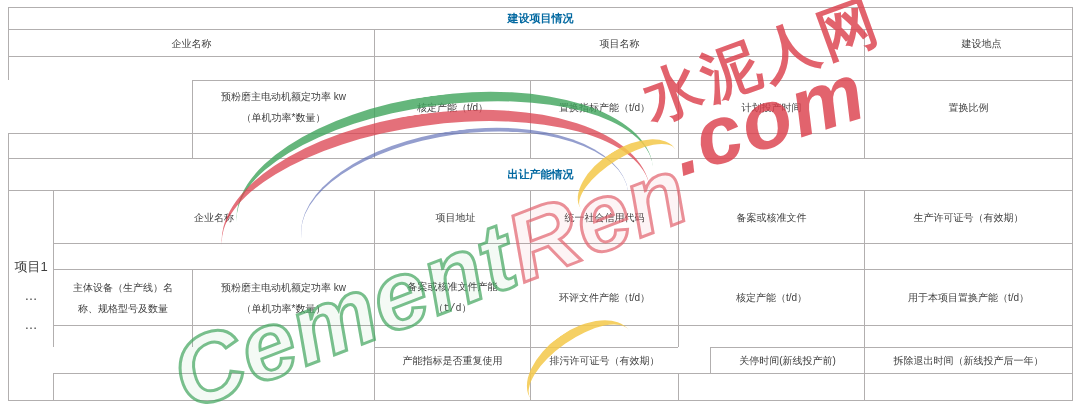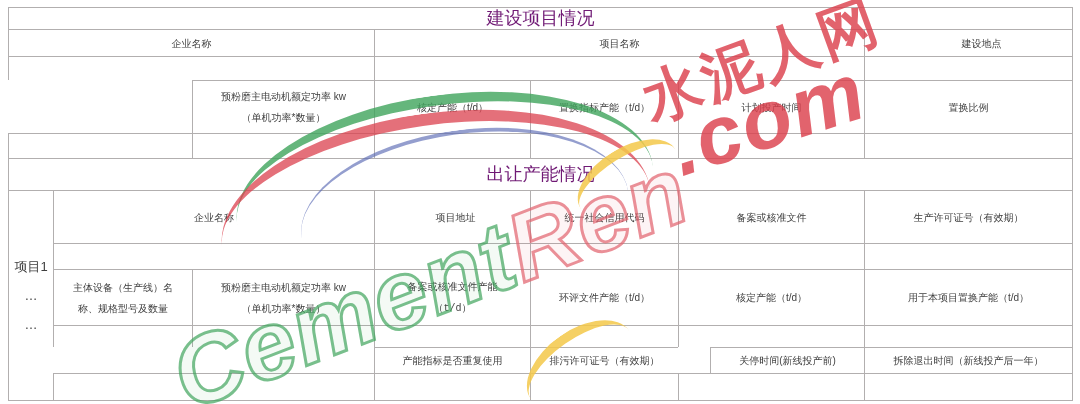--- a/index.html
+++ b/index.html
@@ -15,21 +15,21 @@
     grid-template-rows:22px 27px 24px 53px 25px 32px 53px 26px 56px 22px 26px 27px;
     border-right:1px solid var(--border); border-bottom:1px solid var(--border);
     background:transparent; z-index:1;
   }
   .cell {
     border-top:1px solid var(--border); border-left:1px solid var(--border);
     display:flex; align-items:center; justify-content:center; text-align:center;
     font-size:10px; line-height:21px; color:var(--text);
     white-space:pre-line; padding:0 2px; overflow:hidden;
   }
-  .cell.bold { font-weight:normal; color:#701a75; font-size:18px; }
+  .cell.bold { font-weight:bold; color:#0369a1; font-size:11px; }
   .cell.proj { line-height:29px; font-size:13px; }
 
   
   #watermark { position:absolute; left:0; top:0; width:1080px; height:404px;
                pointer-events:none; z-index:2; }
   .arc { position:absolute; border-radius:50%; border-style:solid; border-color:transparent; }
   .arc-green { left:235px; top:95px;  width:420px; height:200px;
                border-width:10px 0 0 0; border-top-color:var(--wm-green);
                transform:rotate(-8deg); opacity:.8; }
   .arc-red   { left:220px; top:113px; width:432px; height:210px;

